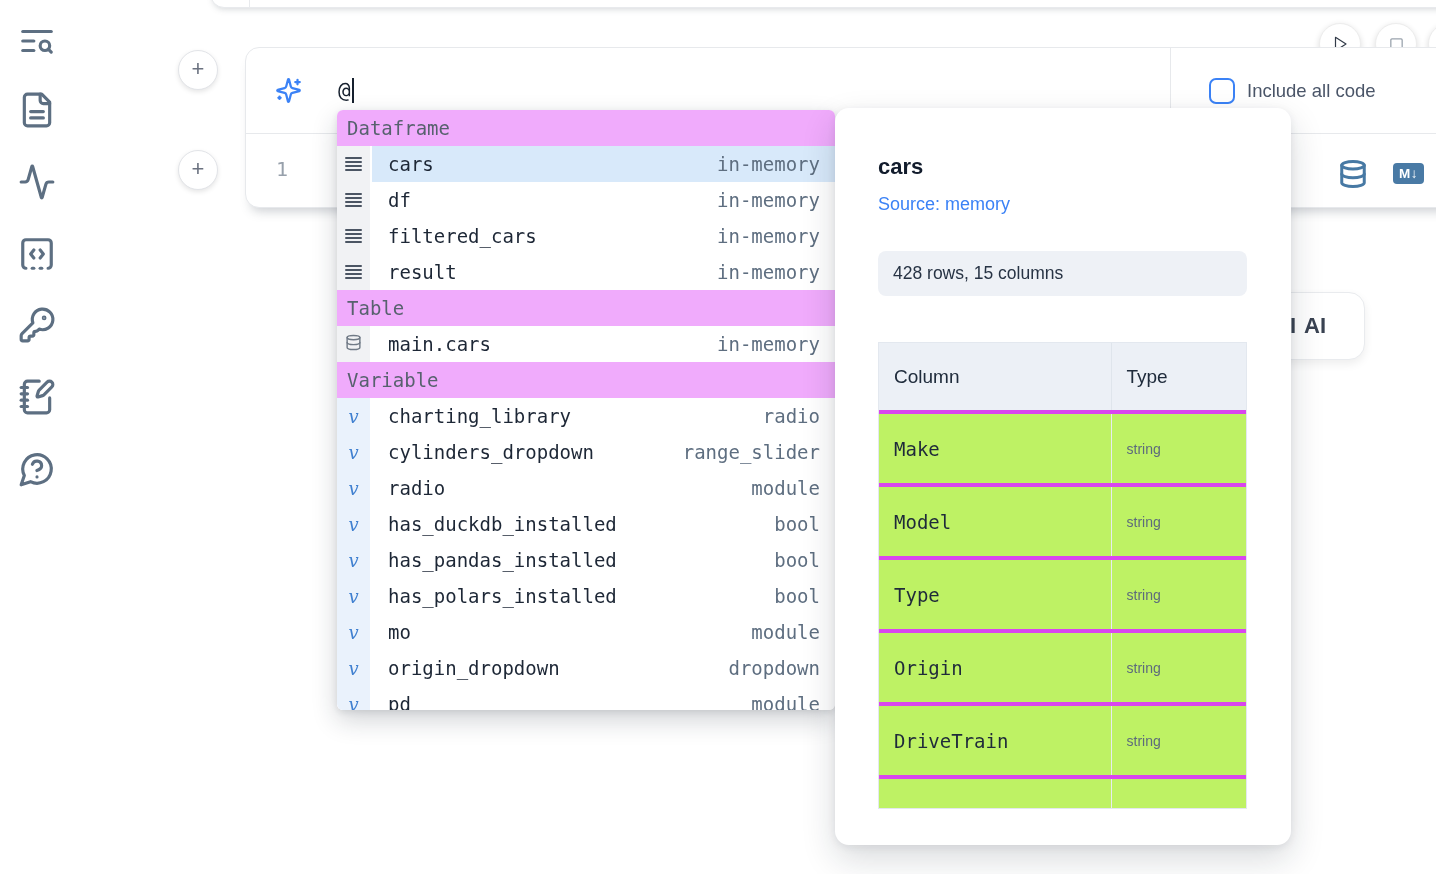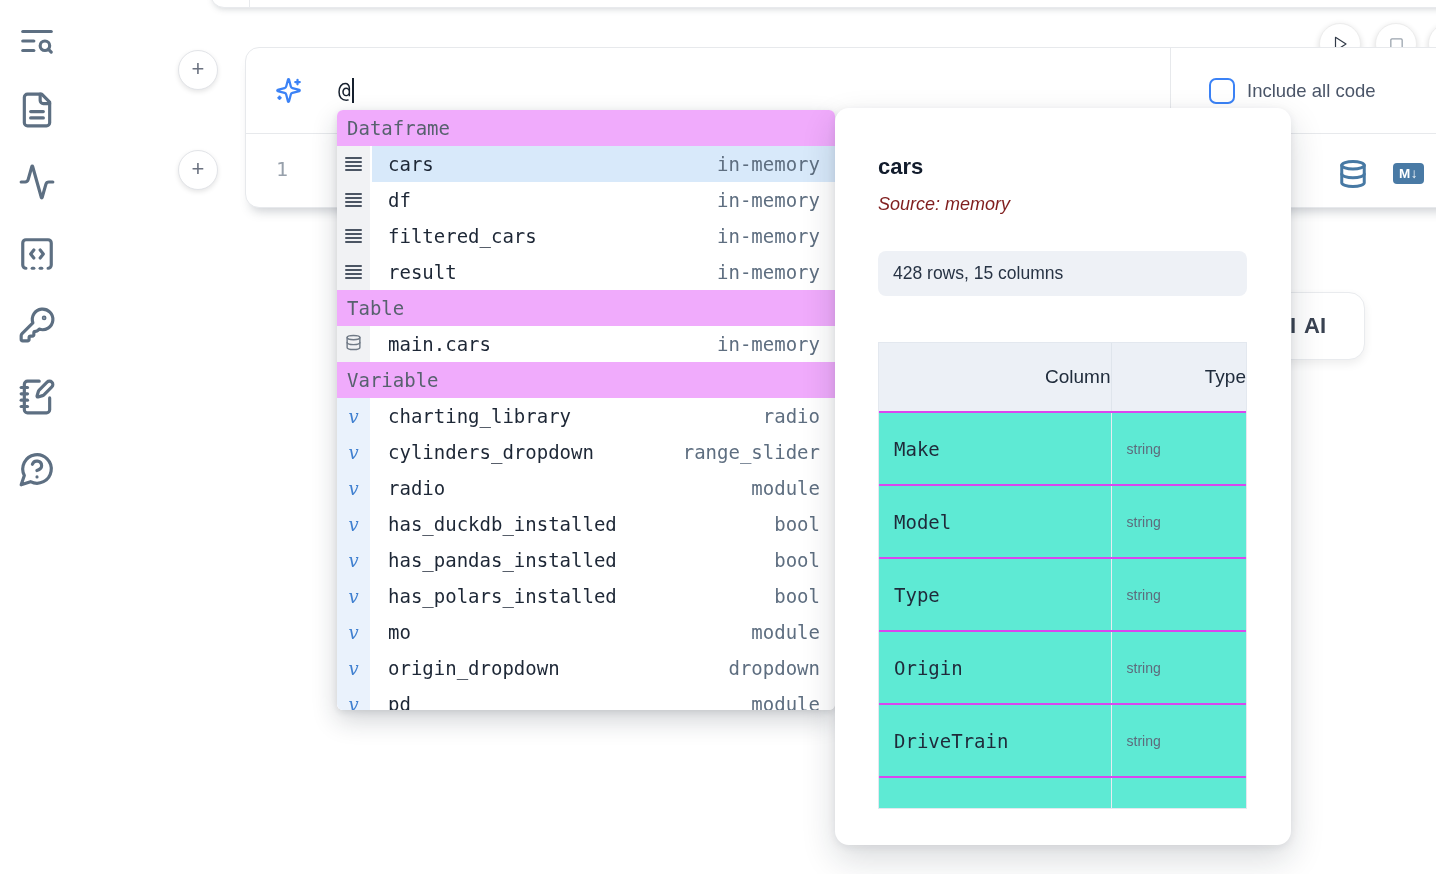--- a/index.html
+++ b/index.html
@@ -78,29 +78,29 @@
   .rows-icon div { height:2px; background:#4b5563; margin-top:2px; border-radius:1px; }
   .rows-icon div:first-child { margin-top:0; }
   .v-glyph { font-family:"DejaVu Serif", serif; font-style:italic; font-size:18px; color:#4080d0; }
   .mini-db svg { width:17px; height:17px; stroke:#707a86; fill:none; stroke-width:2; stroke-linecap:round; }
 
   
   #preview-panel { position:absolute; left:835px; top:108px; width:456px; height:737px; background:#fff;
     border-radius:14px; z-index:30; box-shadow:0 14px 34px rgba(20,30,45,.16), 0 2px 8px rgba(20,30,45,.08);
     padding:44px 44px 0 43px; }
   #preview-title { font-size:22px; font-weight:bold; color:#121c2c; line-height:30px; }
-  #preview-source { margin-top:12px; font-size:18px; color:#7f1d1d;font-style:italic; }
+  #preview-source { margin-top:12px; font-size:18px; color:#3b82f6; }
   #shape-badge { margin-top:36px; height:45px; background:#eef1f6; border-radius:8px;
     display:flex; align-items:center; padding-left:15px; font-size:17.5px; color:#273344; }
   #schema-wrap { margin-top:46px; border:1px solid #e3e8ef; height:467px; overflow:hidden; }
   #schema-table { width:100%; border-collapse:collapse; }
-  #schema-table th { height:69px; background:#ecf0f6; text-align:right; font-weight:normal;
+  #schema-table th { height:69px; background:#ecf0f6; text-align:left; font-weight:normal;
     font-size:19px; color:#202c3c; padding-left:15px; border-left:1px solid #dfe5ec; }
   #schema-table th:first-child { border-left:none; width:232px; }
-  #schema-table td { height:73px; background:#5eead4; border-top:2px solid #d946ef; border-left:1px solid #e7ebf1;
+  #schema-table td { height:73px; background:#bef264; border-top:4px solid #d946ef; border-left:1px solid #e7ebf1;
     padding-left:15px; }
   #schema-table td:first-child { border-left:none; font-family:"DejaVu Sans Mono", monospace; font-size:19px; color:#1f2a3a; }
   #schema-table td:last-child { font-size:14px; color:#5d6b7c; }
 </style>
 </head>
 <body>
 
 <div id="stage">
 
   <div id="sidebar">

